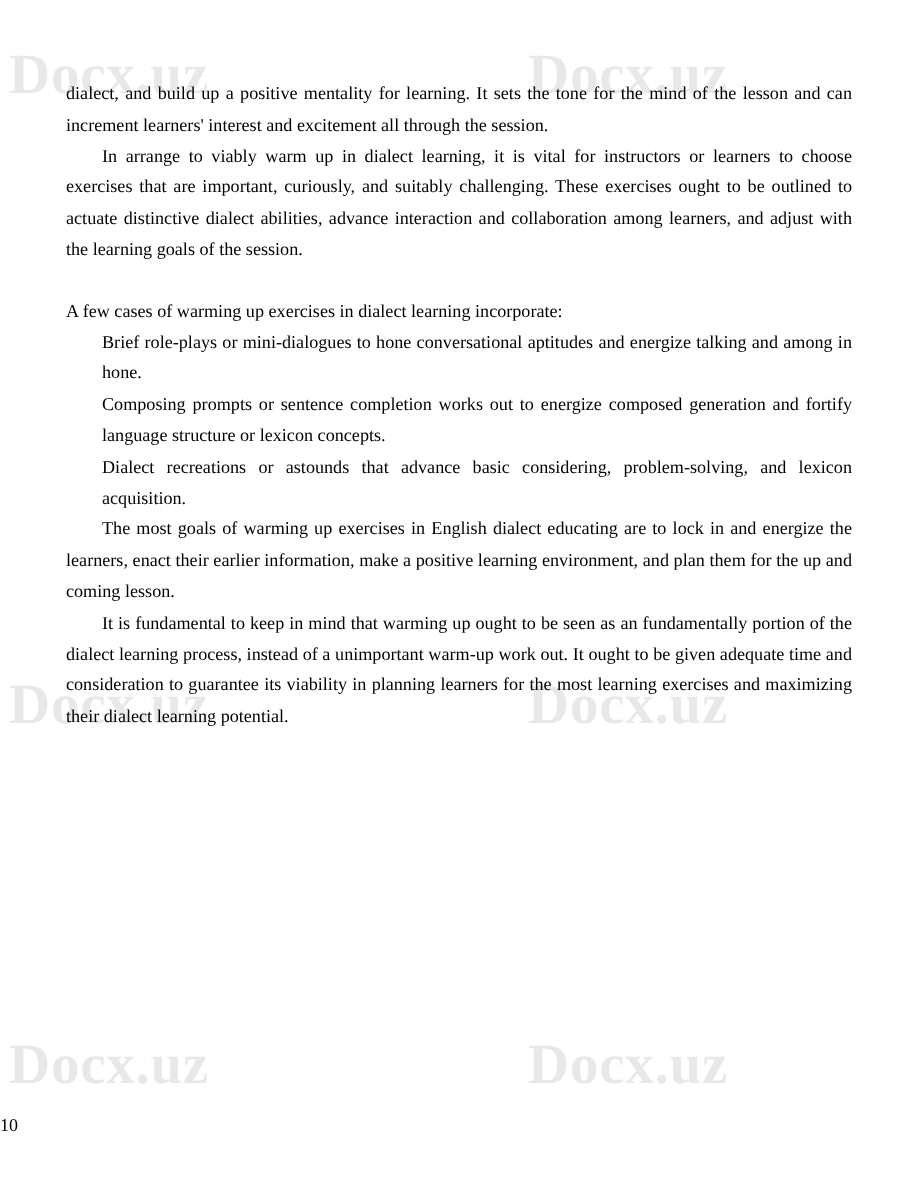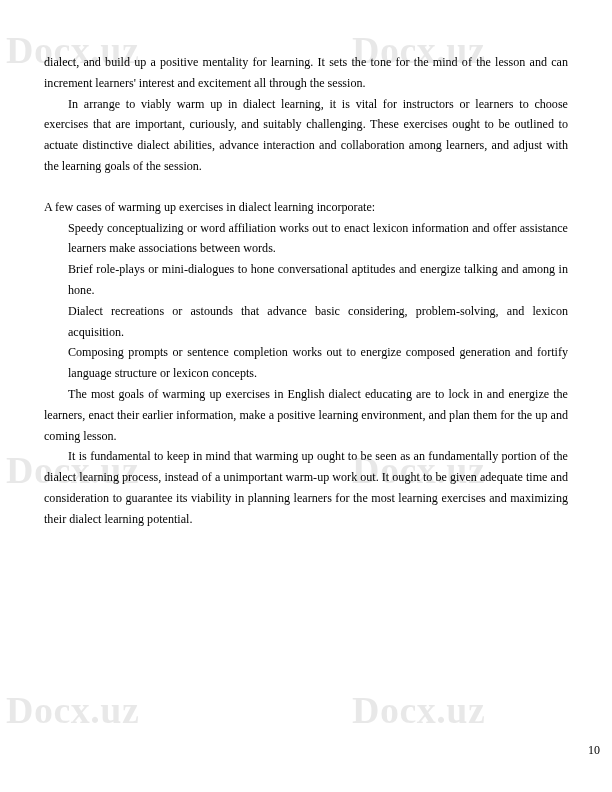--- a/index.html
+++ b/index.html
@@ -75,22 +75,22 @@
     text-align: justify;
     color: #000;
     margin-left: 24px;
     padding-left: 0;
   }
 
   .page-number {
     position: absolute;
     bottom: 34px;
     left: 0;
-    right: 12px;
-    text-align: right;
+    right: 0;
+    text-align: left;
     font-size: 12px;
     color: #000;
     z-index: 1;
   }
 </style>
 </head>
 <body>
 
 <div class="watermarks">
   <div class="wm wm-1">Docx.uz</div>
@@ -105,24 +105,23 @@
 
   <p class="noindent">dialect, and build up a positive mentality for learning. It sets the tone for the mind of the lesson and can increment learners' interest and excitement all through the session.</p>
 
   <p class="indent">In arrange to viably warm up in dialect learning, it is vital for instructors or learners to choose exercises that are important, curiously, and suitably challenging. These exercises ought to be outlined to actuate distinctive dialect abilities, advance interaction and collaboration among learners, and adjust with the learning goals of the session.</p>
 
   <div class="spacer-md"></div>
 
   <p class="noindent">A few cases of warming up exercises in dialect learning incorporate:</p>
 
   <ul class="bullets">
-    <li>Speedy conceptualizing or word affiliation works out to enact lexicon information and offer assistance learners make associations between words.</li>
     <li>Brief role-plays or mini-dialogues to hone conversational aptitudes and energize talking and among in hone.</li>
+    <li>Composing prompts or sentence completion works out to energize composed generation and fortify language structure or lexicon concepts.</li>
     <li>Dialect recreations or astounds that advance basic considering, problem-solving, and lexicon acquisition.</li>
-    <li>Composing prompts or sentence completion works out to energize composed generation and fortify language structure or lexicon concepts.</li>
   </ul>
 
   <p class="indent">The most goals of warming up exercises in English dialect educating are to lock in and energize the learners, enact their earlier information, make a positive learning environment, and plan them for the up and coming lesson.</p>
 
   <p class="indent">It is fundamental to keep in mind that warming up ought to be seen as an fundamentally portion of the dialect learning process, instead of a unimportant warm-up work out. It ought to be given adequate time and consideration to guarantee its viability in planning learners for the most learning exercises and maximizing their dialect learning potential.</p>
 
 </div>
 
 <div class="page-number">10</div>
 

